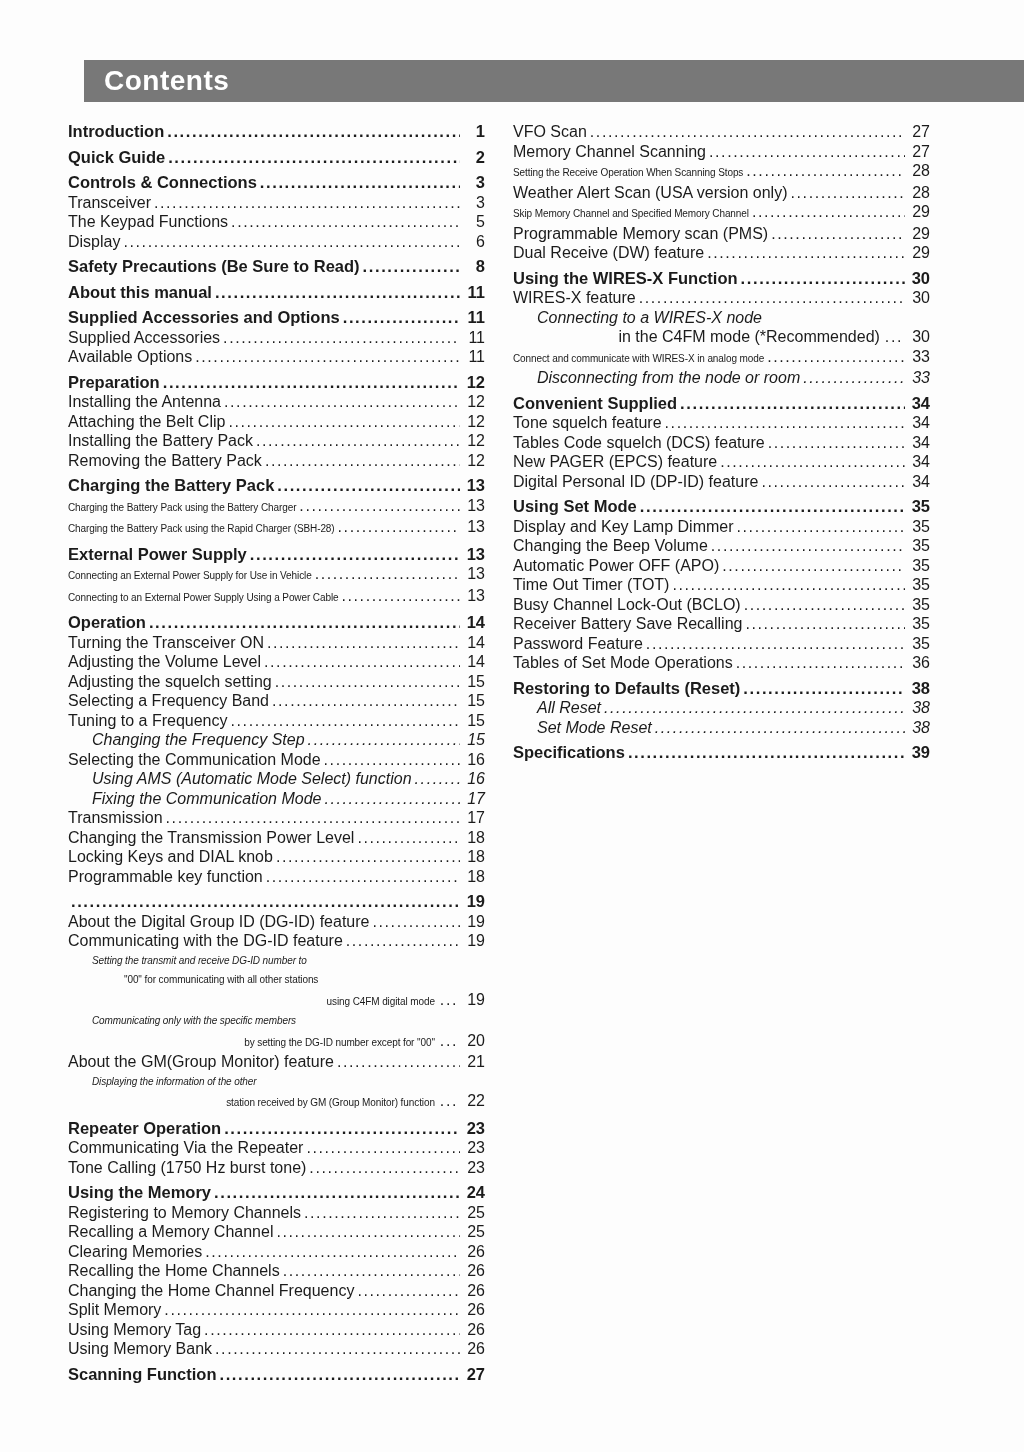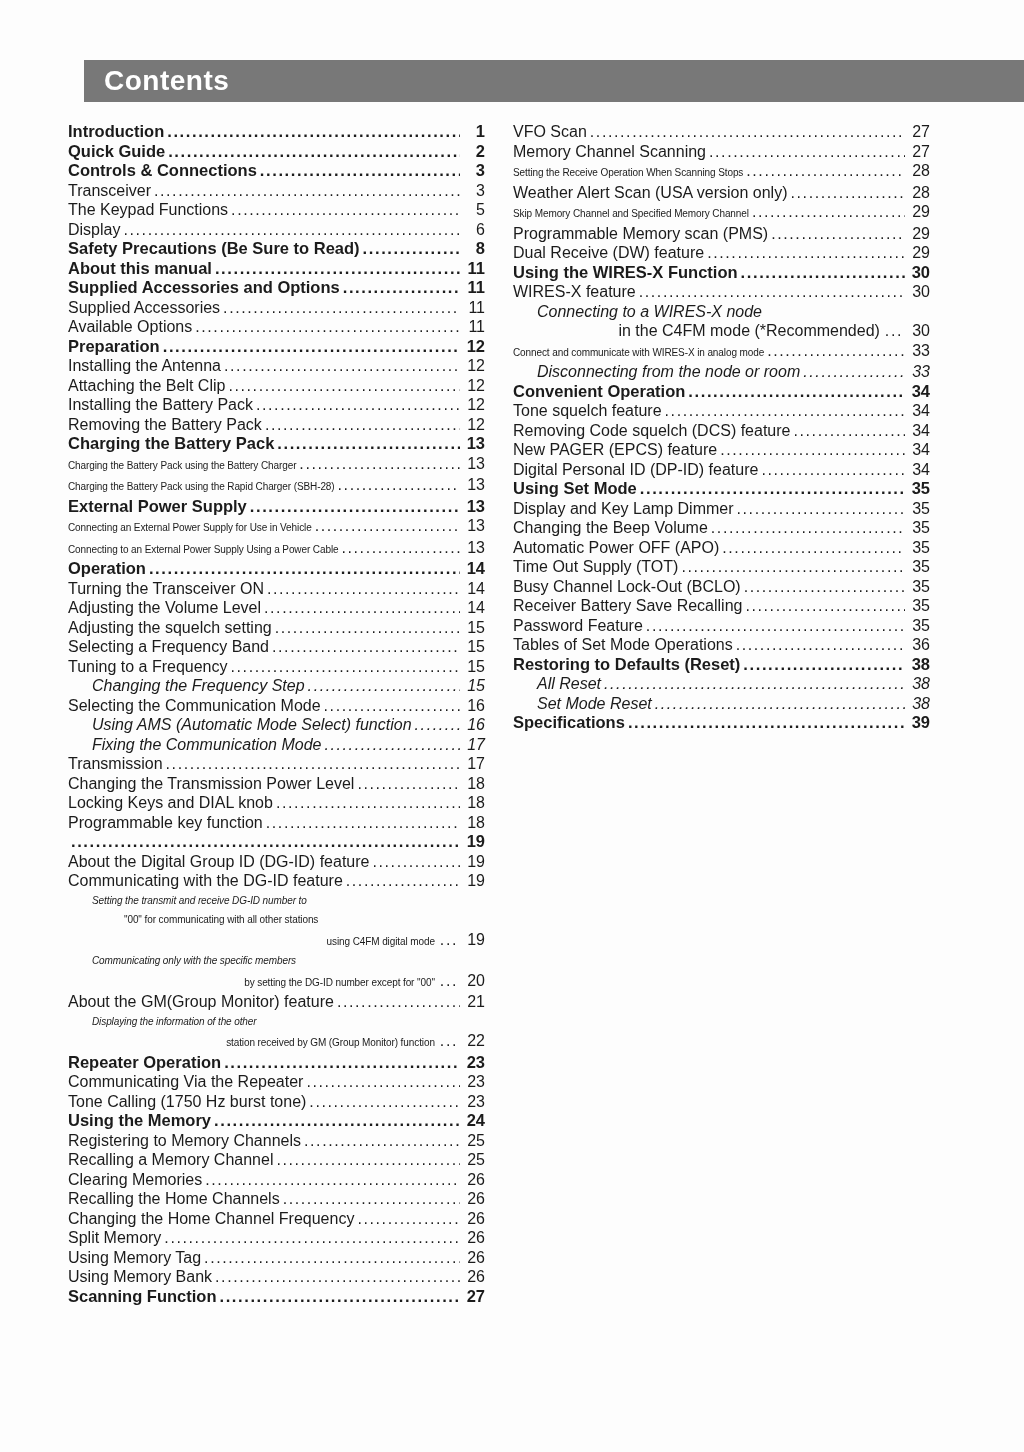--- a/index.html
+++ b/index.html
@@ -27,21 +27,21 @@
     font-size:28px;font-weight:bold;
     padding-left:20px;letter-spacing:.5px;
   }
   .col{
     position:absolute;top:122px;
     font-size:16px;line-height:19.5px;
   }
   .col.left{left:68px;width:417px;}
   .col.right{left:513px;width:417px;}
   .row{display:flex;align-items:baseline;}
-  .row.gap{}
+  .row.gap{margin-top:6px;}
   .row.sec{font-weight:bold;font-size:16.5px;}
   .row.i1{padding-left:24px;font-style:italic;}
   .row.i2{padding-left:56px;}
   .row.cond .lbl{font-size:10px;letter-spacing:-.1px;}
   .row .lbl{white-space:nowrap;}
   .row .dots{
     flex:1;overflow:hidden;white-space:nowrap;
     margin:0 3px;min-width:8px;
   }
   .row .dots::before{
@@ -411,31 +411,31 @@
         <span class="lbl">Connect and communicate with WIRES-X in analog mode</span>
         <span class="dots"></span>
         <span class="pg">33</span>
       </div>
       <div class="row i1">
         <span class="lbl">Disconnecting from the node or room</span>
         <span class="dots"></span>
         <span class="pg">33</span>
       </div>
       <div class="row sec gap">
-        <span class="lbl">Convenient Operation</span>
+        <span class="lbl">Convenient Supplied</span>
         <span class="dots"></span>
         <span class="pg">34</span>
       </div>
       <div class="row">
         <span class="lbl">Tone squelch feature</span>
         <span class="dots"></span>
         <span class="pg">34</span>
       </div>
       <div class="row">
-        <span class="lbl">Removing Code squelch (DCS) feature</span>
+        <span class="lbl">Tables Code squelch (DCS) feature</span>
         <span class="dots"></span>
         <span class="pg">34</span>
       </div>
       <div class="row">
         <span class="lbl">New PAGER (EPCS) feature</span>
         <span class="dots"></span>
         <span class="pg">34</span>
       </div>
       <div class="row">
         <span class="lbl">Digital Personal ID (DP-ID) feature</span>
@@ -456,21 +456,21 @@
         <span class="lbl">Changing the Beep Volume</span>
         <span class="dots"></span>
         <span class="pg">35</span>
       </div>
       <div class="row">
         <span class="lbl">Automatic Power OFF (APO)</span>
         <span class="dots"></span>
         <span class="pg">35</span>
       </div>
       <div class="row">
-        <span class="lbl">Time Out Supply (TOT)</span>
+        <span class="lbl">Time Out Timer (TOT)</span>
         <span class="dots"></span>
         <span class="pg">35</span>
       </div>
       <div class="row">
         <span class="lbl">Busy Channel Lock-Out (BCLO)</span>
         <span class="dots"></span>
         <span class="pg">35</span>
       </div>
       <div class="row">
         <span class="lbl">Receiver Battery Save Recalling</span>

